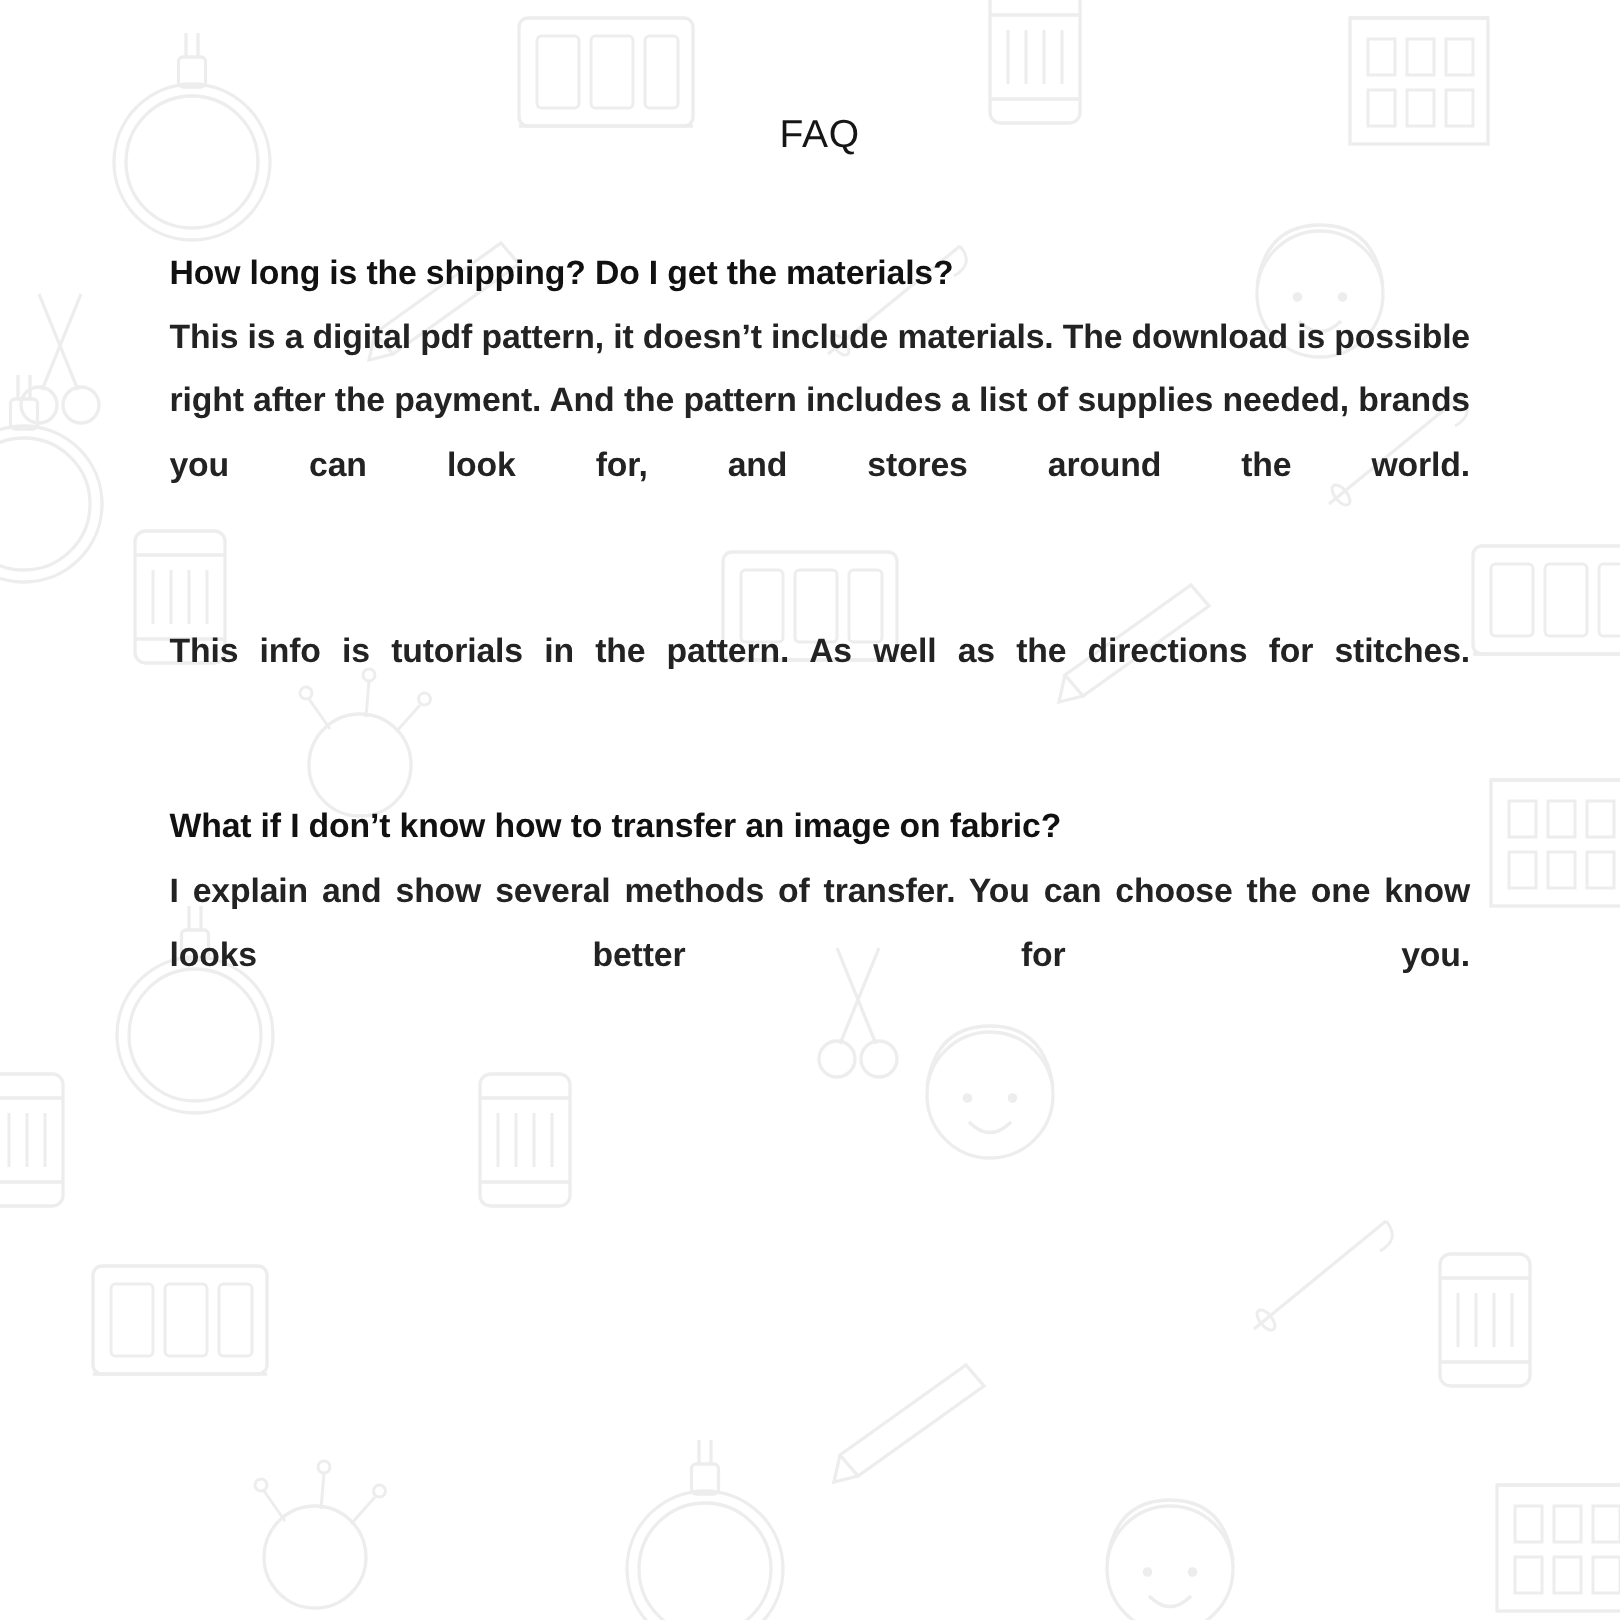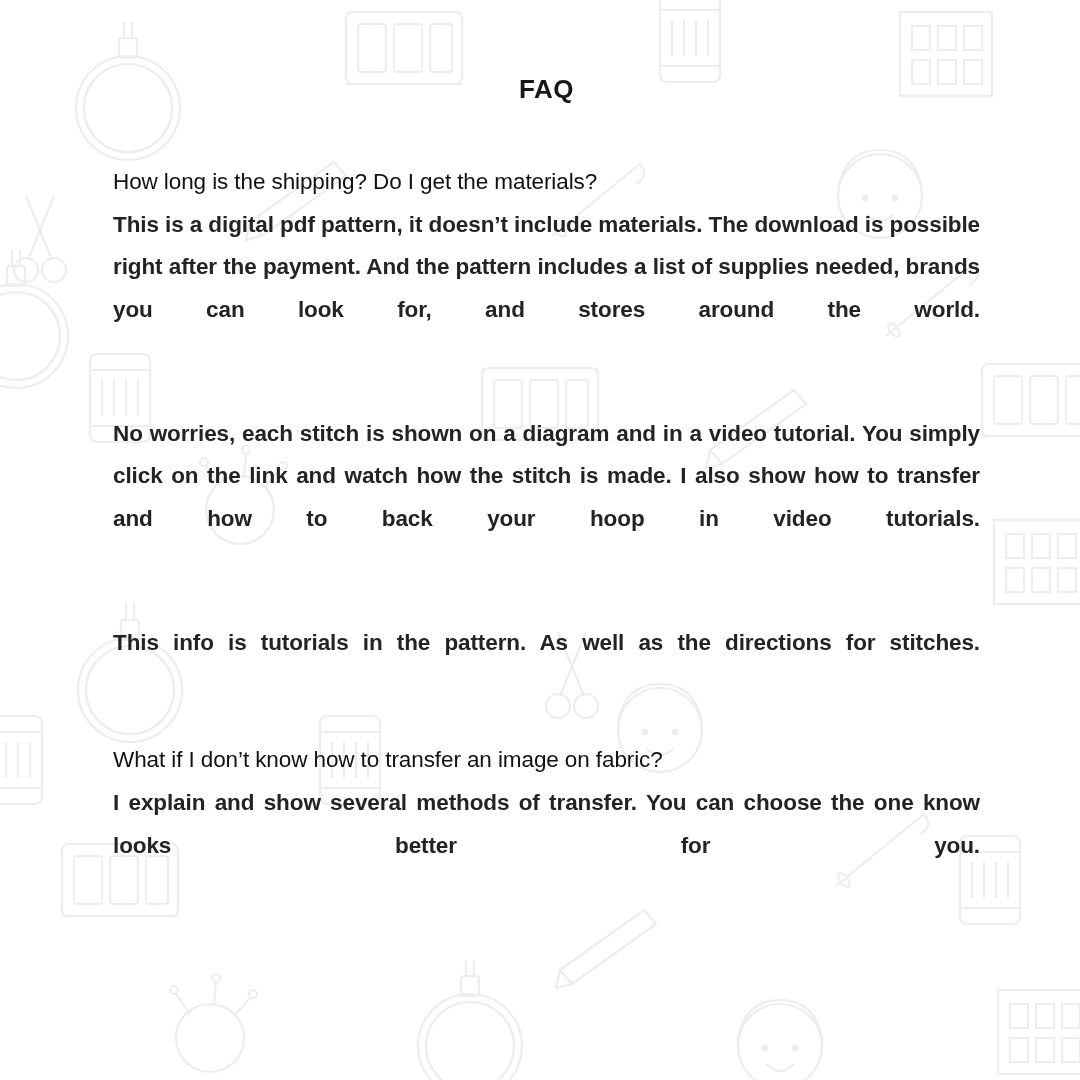--- a/index.html
+++ b/index.html
@@ -32,33 +32,33 @@
     z-index: 1;
     width: 1080px;
     height: 1080px;
     box-sizing: border-box;
     padding: 74px 100px 0 113px;
   }
 
   #faq-title {
     text-align: center;
     font-size: 26px;
-    font-weight: bold;
+    font-weight: normal;
     letter-spacing: 0.5px;
     margin: 0 0 62px 0;
     color: #161616;
   }
 
   .faq-item {
     margin-bottom: 38px;
   }
 
   .faq-question {
     font-size: 22.5px;
-    font-weight: normal;
+    font-weight: bold;
     line-height: 1.32;
     margin: 0 0 7px 0;
     color: #111111;
     letter-spacing: -0.1px;
   }
 
   .faq-answer {
     font-size: 22.5px;
     font-weight: 700;
     line-height: 1.9;
@@ -182,21 +182,20 @@
 <div id="page">
 
   <h1 id="faq-title">FAQ</h1>
 
   <div class="faq-item">
     <p class="faq-question">How long is the shipping? Do I get the materials?</p>
     <p class="faq-answer">This is a digital pdf pattern, it doesn’t include materials. The download is possible right after the payment. And the pattern includes a list of supplies needed, brands you can look for, and stores around the world.</p>
   </div>
 
   <div class="faq-item">
-    <p class="faq-answer">No worries, each stitch is shown on a diagram and in a video tutorial. You simply click on the link and watch how the stitch is made. I also show how to transfer and how to back your hoop in video tutorials.</p>
   </div>
 
   <div class="faq-item">
     <p class="faq-answer">This info is tutorials in the pattern. As well as the directions for stitches.</p>
   </div>
 
   <div class="faq-item">
     <p class="faq-question">What if I don’t know how to transfer an image on fabric?</p>
     <p class="faq-answer">I explain and show several methods of transfer. You can choose the one know looks better for you.</p>
   </div>

